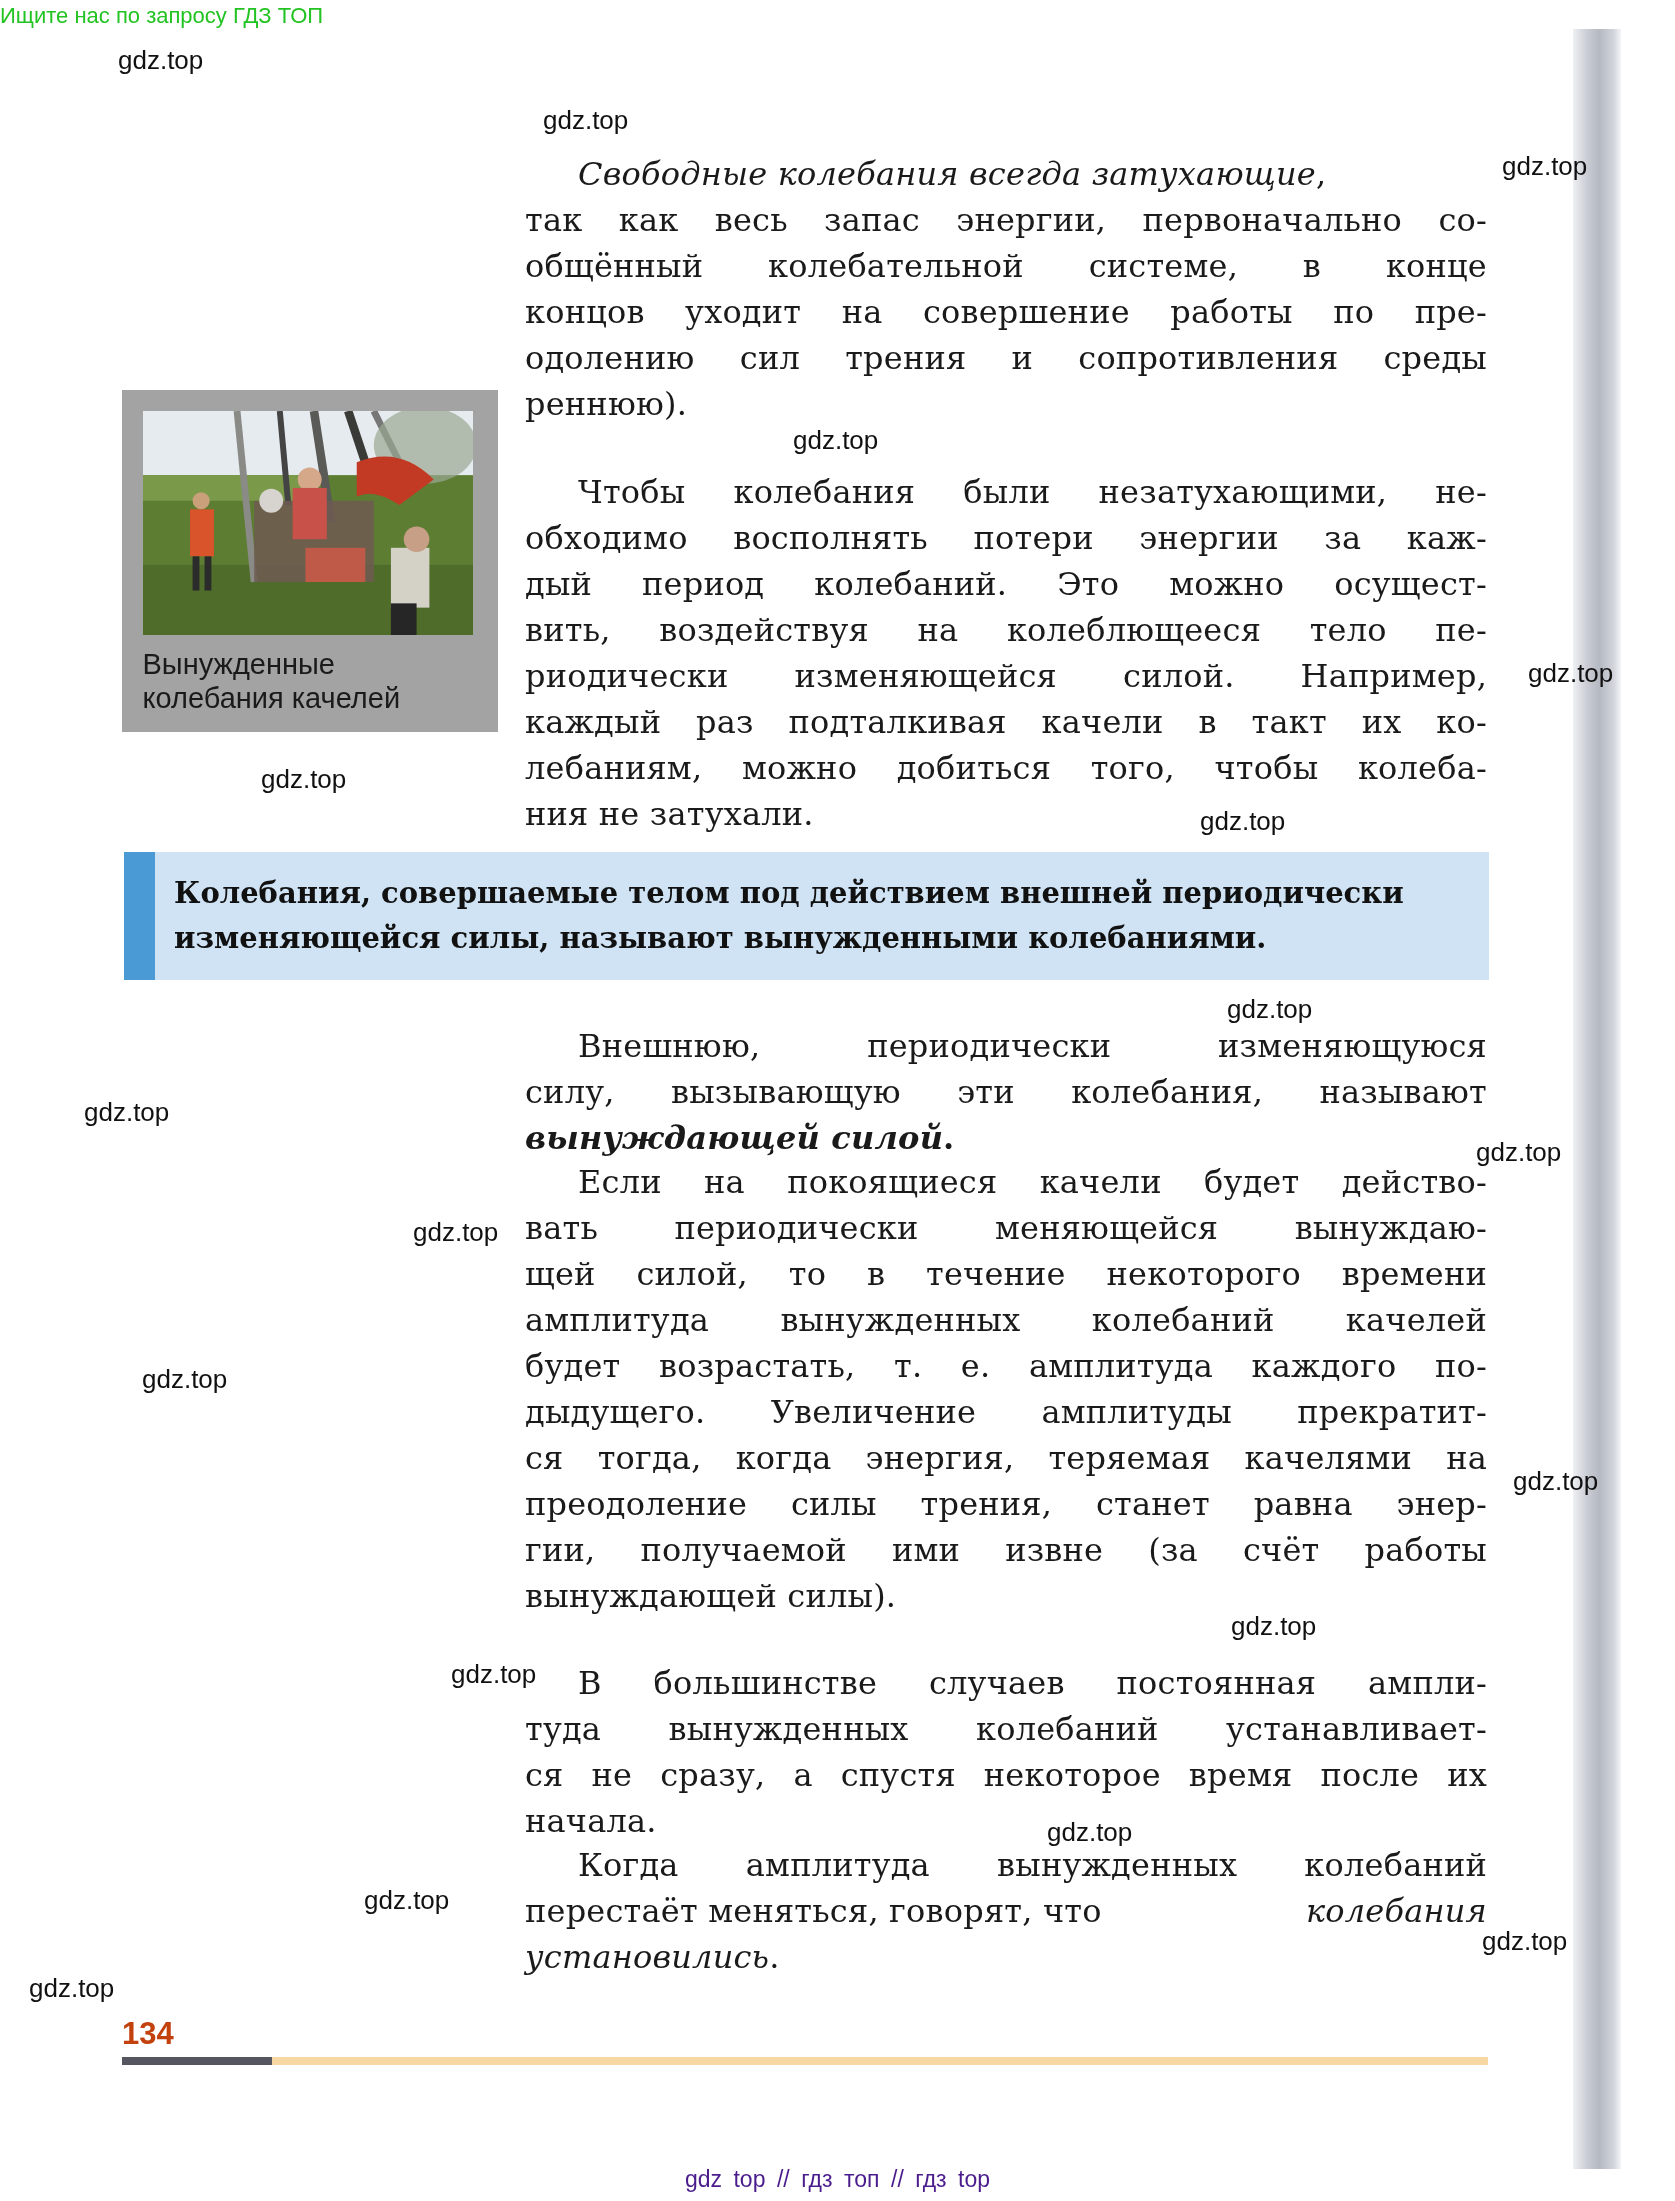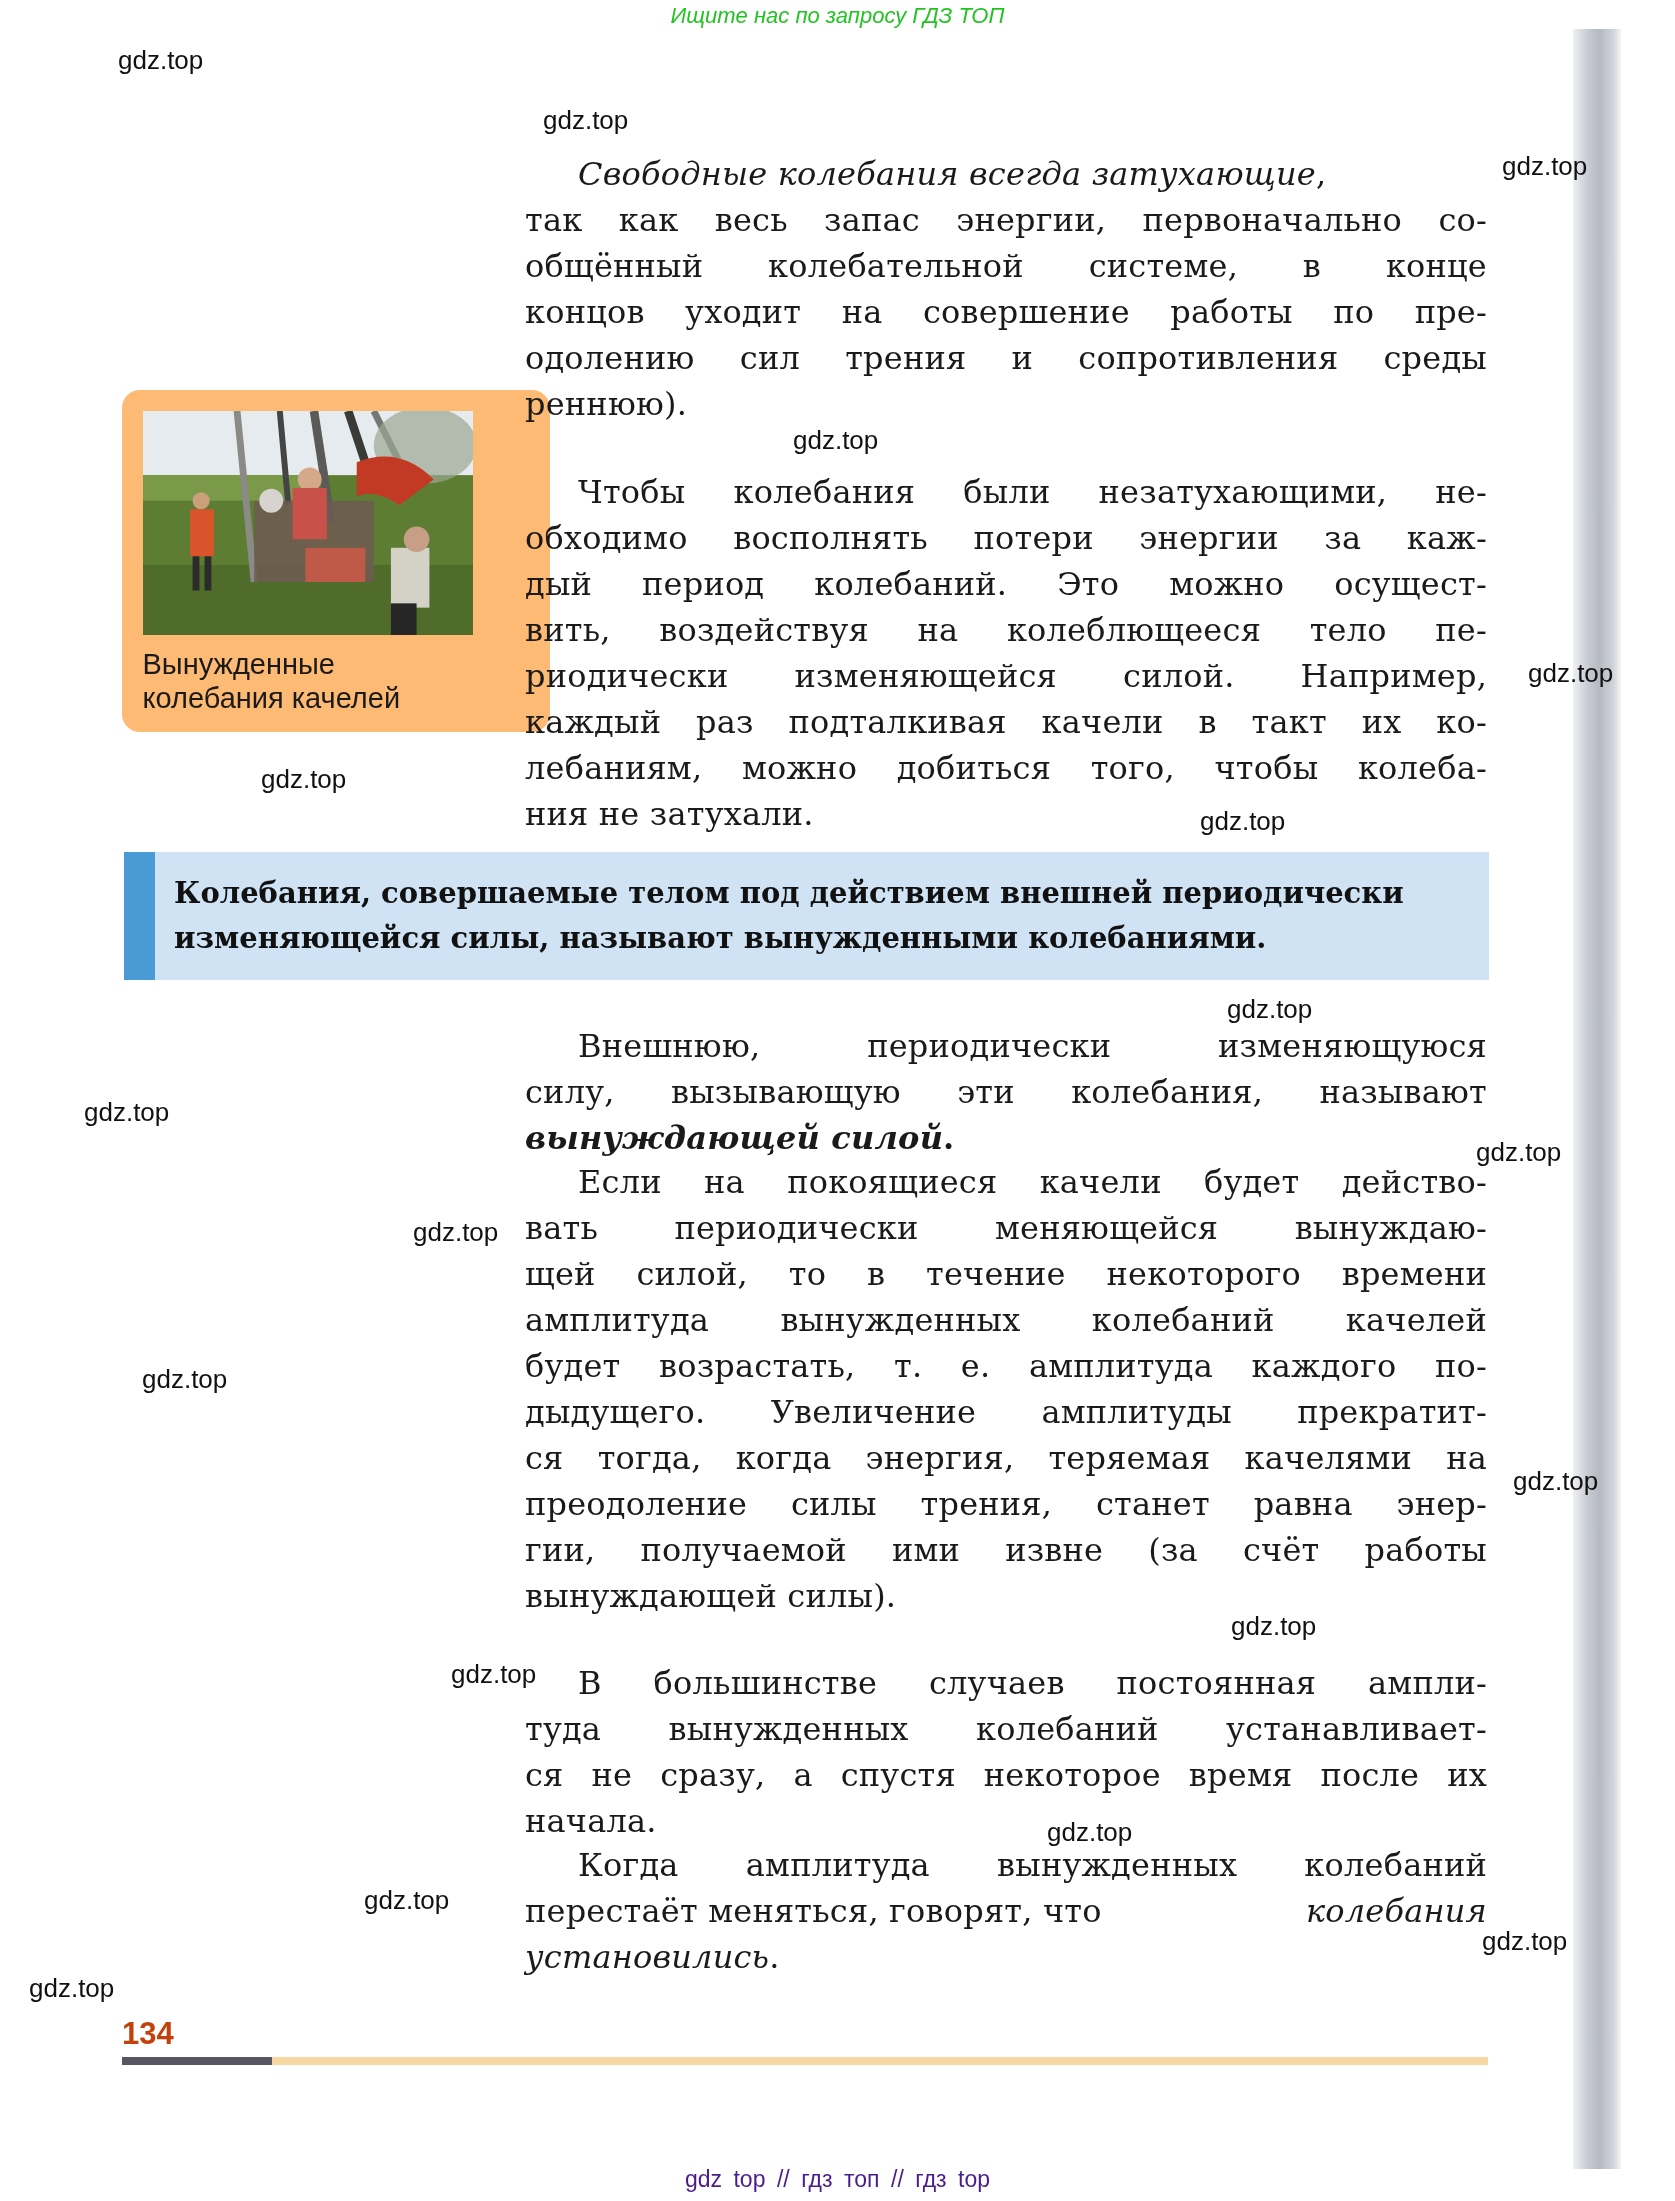--- a/index.html
+++ b/index.html
@@ -3,31 +3,30 @@
 <meta charset="utf-8">
 <style>
   html, body { margin:0; padding:0; }
   body {
     width:1675px; height:2202px; position:relative; overflow:hidden;
     background:#ffffff;
     font-family:"DejaVu Serif", serif;
     color:#1a1a1a;
   }
   .top-banner {
-    position:absolute; left:0; top:3.4px; width:1675px; text-align:center;
-    font-family:"Liberation Sans", sans-serif; font-size:22px; color:#22c322;font-style:italic;
+    position:absolute; left:0; top:3.4px; width:1675px; text-align:left;
+    font-family:"Liberation Sans", sans-serif; font-size:22px; color:#22c322;
   }
   .page-edge {
     position:absolute; left:1573px; top:29px; width:48px; height:2140px;
     background:linear-gradient(to right, #eef0f4 0%, #c9ccd3 30%, #b5b9c2 55%, #d2d5db 85%, #f4f5f7 100%);
   }
   .figure {
-    position:absolute; left:122px; top:390px; width:428px; height:342px;
-    background:#fdba74;
-    border-radius:18px;
+    position:absolute; left:122px; top:390px; width:376px; height:342px;
+    background:#a3a3a3;
   }
   .photo {
     position:absolute; left:20.5px; top:20.5px; width:330px; height:224px;
     overflow:hidden; background:#6f8a3c;
   }
   .figure-caption {
     position:absolute; left:20.5px; top:257px; width:342px;
     font-family:"Liberation Sans", sans-serif; font-size:29px; line-height:34px; color:#1a1a1a;
   }
   .body-text {

